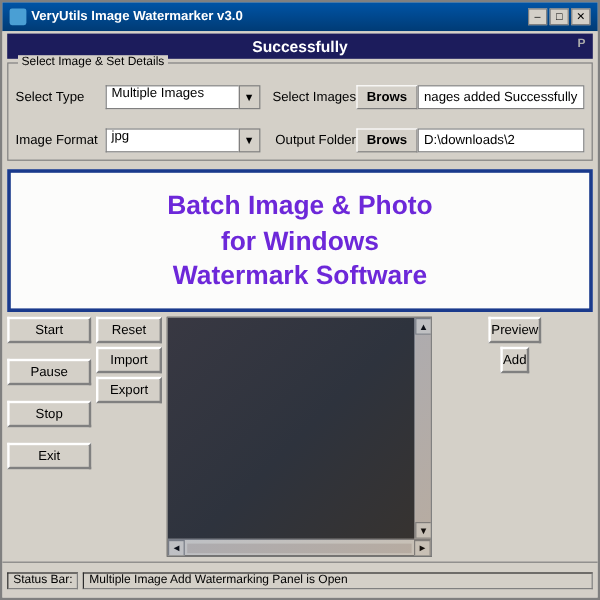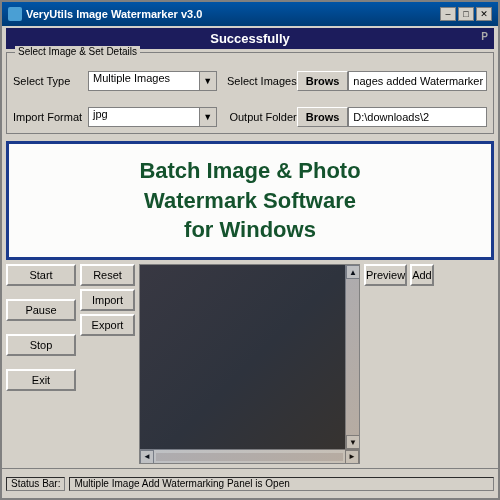--- a/index.html
+++ b/index.html
@@ -178,21 +178,21 @@
       background: rgba(255,255,255,0.92);
       border: 3px solid #1a3a8c;
       text-align: center;
       padding: 12px 8px;
       margin: 4px 0;
       flex-shrink: 0;
     }
     .overlay-banner-text {
       font-size: 22px;
       font-weight: bold;
-      color: #14532d;
+      color: #6d28d9;
       line-height: 1.35;
     }
 
     
     .bottom-area {
       display: flex;
       flex: 1;
       gap: 4px;
       min-height: 0;
     }
@@ -292,21 +292,23 @@
       height: 8px;
       background: #c0b8b0;
       margin: 0 2px;
     }
 
     
     .right-panel {
       width: 130px;
       flex-shrink: 0;
       display: flex;
+      flex-direction: column;
       gap: 3px;
+      align-items: center;
     }
     .right-btn {
       height: 22px;
       background: #d4d0c8;
       border: 2px solid;
       border-color: #ffffff #808080 #808080 #ffffff;
       font-size: 11px;
       cursor: pointer;
     }
 
@@ -365,41 +367,41 @@
       <div class="form-row">
         <span class="form-label">Select Type</span>
         <div class="select-container">
           <div class="select-input">
             <span>Multiple Images</span>
           </div>
           <div class="form-select-arrow">▼</div>
         </div>
         <span class="middle-label">Select Images</span>
         <button class="btn">Brows</button>
-        <div class="text-output">nages added Watermarker</div>
+        <div class="text-output">nages added Successfully</div>
       </div>
 
       <div class="form-row">
-        <span class="form-label">Import Format</span>
+        <span class="form-label">Image Format</span>
         <div class="select-container">
           <div class="select-input">
             <span>jpg</span>
           </div>
           <div class="form-select-arrow">▼</div>
         </div>
         <span class="middle-label">Output Folder</span>
         <button class="btn">Brows</button>
         <div class="text-output">D:\downloads\2</div>
       </div>
     </div>
 
     <div class="overlay-banner">
       <div class="overlay-banner-text">Batch Image &amp; Photo</div>
+      <div class="overlay-banner-text">for Windows</div>
       <div class="overlay-banner-text">Watermark Software</div>
-      <div class="overlay-banner-text">for Windows</div>
     </div>
 
     <div class="bottom-area">
 
       <div class="action-buttons">
         <button class="action-btn">Start</button>
         <button class="action-btn">Pause</button>
         <button class="action-btn">Stop</button>
         <button class="action-btn">Exit</button>
       </div>

